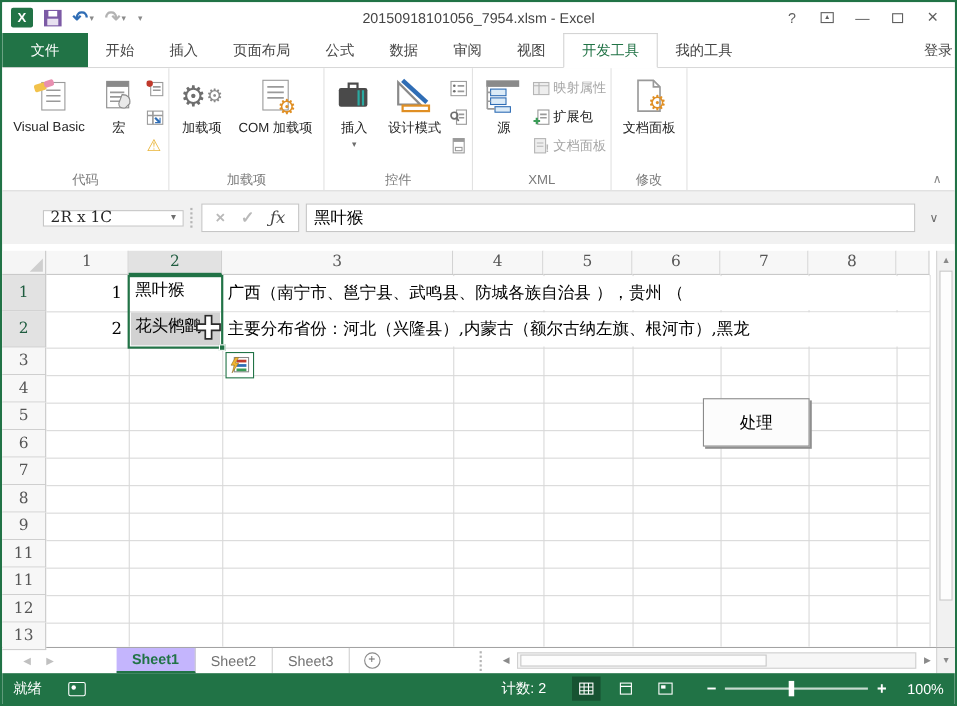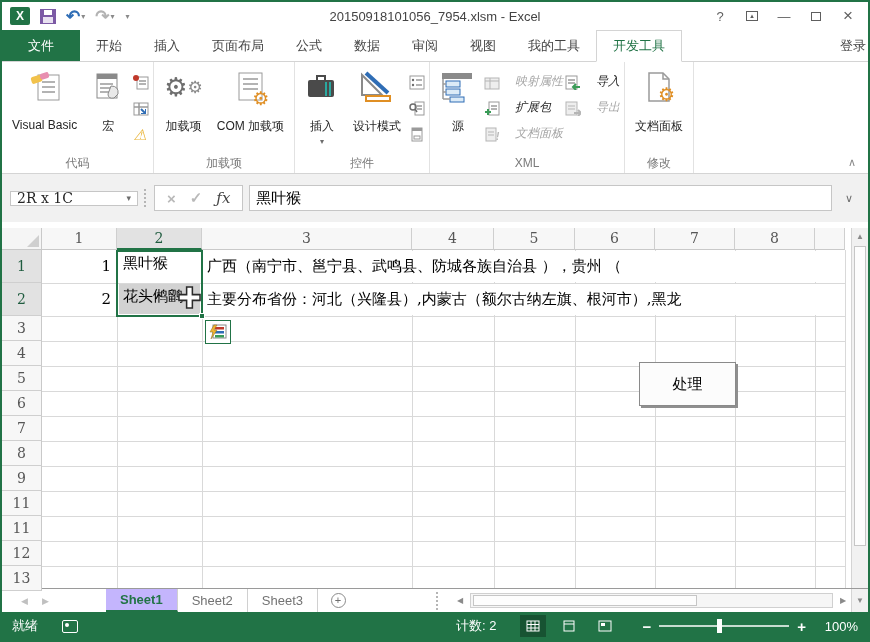--- a/index.html
+++ b/index.html
@@ -31,35 +31,35 @@
   .rtab.active { background:#fff; color:#217346; border:1px solid #d4d4d4; border-bottom:1px solid #fff; margin-bottom:-1px; }
   .signin { margin-left:auto; display:flex; align-items:center; padding-right:2px; color:#444; font-size:13px; }
 
   
   .ribbon { height:112px; background:#fff; border-bottom:1px solid #d4d4d4; display:flex; position:relative; }
   .rgroup { display:flex; flex-direction:column; border-right:1px solid #e2e2e2; padding:2px 4px 0 4px; }
   .rgroup-items { flex:1; display:flex; align-items:flex-start; gap:2px; }
   .rgroup-label { height:19px; text-align:center; color:#7a7a7a; font-size:12px; line-height:18px; }
   .bigbtn { display:flex; flex-direction:column; align-items:center; justify-content:flex-start; padding:4px 6px 0 6px; min-width:44px; height:84px; cursor:default; }
   .bigbtn .bicon { height:38px; display:flex; align-items:center; justify-content:center; }
-  .bigbtn .blabel { font-size:12px; color:#262626; margin-top:12px; white-space:nowrap; }
+  .bigbtn .blabel { font-size:12px; color:#262626; margin-top:2px; white-space:nowrap; }
   .bigbtn .bdrop { color:#6d6d6d; font-size:8px; margin-top:2px; }
   .smallcol { display:flex; flex-direction:column; justify-content:flex-start; padding-top:6px; gap:6px; }
-  .smallbtn { display:flex; align-items:flex-end; gap:15px; height:20px; cursor:default; font-size:12px; white-space:nowrap;font-style:italic; }
+  .smallbtn { display:flex; align-items:center; gap:3px; height:20px; cursor:default; font-size:12px; white-space:nowrap; }
   .smallbtn.disabled { color:#a6a6a6; }
   .gearbig { color:#6e6e6e; font-size:26px; line-height:1; }
   .gearbig small { font-size:17px; color:#8a8a8a; }
   .gear-orange { color:#e08f24; }
   .warn { color:#e9b53a; font-size:15px; line-height:1; }
   .collapse-ribbon { position:absolute; right:12px; bottom:4px; color:#8a8a8a; font-size:11px; cursor:default; }
   svg .ln { stroke:#9a9a9a; stroke-width:1.5; fill:none; }
 
   
   .formulabar { height:48px; background:#f1f1f1; display:flex; align-items:center; padding:8px 8px; gap:6px; }
-  .namebox { width:128px; height:15px; background:#fff; border:1px solid #c6c6c6; display:flex; align-items:center; padding:0 6px; font-family:"DejaVu Serif",serif; font-size:14px; }
+  .namebox { width:128px; height:15px; background:#fff; border:1px solid #c6c6c6; display:flex; align-items:center; padding:0 6px; font-family:"DejaVu Serif",serif; font-size:14px;margin-left:29px; }
   .namebox .nb-arrow { margin-left:auto; color:#6d6d6d; font-size:9px; }
   .vdots { width:4px; height:18px; border-left:2px dotted #b5b5b5; }
   .fxbox { height:26px; background:#fff; border:1px solid #c6c6c6; display:flex; align-items:center; gap:14px; padding:0 12px; }
   .fx-cancel,.fx-enter { color:#b9b9b9; font-size:15px; font-weight:bold; }
   .fx-fx { color:#444; font-size:15px; font-style:italic; font-family:"DejaVu Serif",serif; }
   .formula-input { flex:1; height:26px; background:#fff; border:1px solid #c6c6c6; padding:0 6px; font-size:15px; font-family:"DejaVu Serif",serif; color:#000; }
   .fb-expand { width:22px; height:26px; display:flex; align-items:center; justify-content:center; color:#6d6d6d; font-size:11px; }
 
   .gapstrip { height:6px; background:#fff; }
 
@@ -168,22 +168,22 @@
 
   <div class="tabrow">
     <div class="file-tab">文件</div>
     <div class="rtab">开始</div>
     <div class="rtab">插入</div>
     <div class="rtab">页面布局</div>
     <div class="rtab">公式</div>
     <div class="rtab">数据</div>
     <div class="rtab">审阅</div>
     <div class="rtab">视图</div>
+    <div class="rtab active">开发工具</div>
     <div class="rtab">我的工具</div>
-    <div class="rtab active">开发工具</div>
     <div class="signin">登录</div>
   </div>
 
   <div class="ribbon">
     <div class="rgroup">
       <div class="rgroup-items">
         <div class="bigbtn">
           <div class="bicon">
             <svg width="34" height="34" viewBox="0 0 34 34">
                 <rect x="10" y="5" width="21" height="25" fill="#fff" stroke="#9a9a9a"></rect>
@@ -352,40 +352,20 @@
             <span>扩展包</span>
           </div>
           <div class="smallbtn disabled">
             <svg width="16" height="15" viewBox="0 0 16 15">
                 <rect x="2" y="1" width="10" height="13" fill="#eee" stroke="#b5b5b5"></rect>
                 <line x1="4" y1="5" x2="10" y2="5" stroke="#b5b5b5"></line>
                 <line x1="4" y1="8" x2="10" y2="8" stroke="#b5b5b5"></line>
                 <text x="12" y="13" font-size="10" fill="#b5b5b5" font-weight="bold">!</text>
               </svg>
             <span>文档面板</span>
-          </div>
-        </div>
-        <div class="smallcol">
-          <div class="smallbtn">
-            <svg width="16" height="15" viewBox="0 0 16 15">
-                <rect x="1" y="1" width="11" height="13" fill="#fff" stroke="#9a9a9a"></rect>
-                <line class="ln" x1="3" y1="5" x2="10" y2="5"></line>
-                <line class="ln" x1="3" y1="8" x2="10" y2="8"></line>
-                <path d="M15 12 L9 12 M11 9 L8 12 L11 15" stroke="#3a9b57" stroke-width="2" fill="none"></path>
-              </svg>
-            <span>导入</span>
-          </div>
-          <div class="smallbtn disabled">
-            <svg width="16" height="15" viewBox="0 0 16 15">
-                <rect x="1" y="1" width="11" height="13" fill="#eee" stroke="#b5b5b5"></rect>
-                <line x1="3" y1="5" x2="10" y2="5" stroke="#b5b5b5"></line>
-                <line x1="3" y1="8" x2="10" y2="8" stroke="#b5b5b5"></line>
-                <path d="M9 12 L15 12 M13 9 L16 12 L13 15" stroke="#b5b5b5" stroke-width="2" fill="none"></path>
-              </svg>
-            <span>导出</span>
           </div>
         </div>
       </div>
       <div class="rgroup-label">XML</div>
     </div>
 
     <div class="rgroup">
       <div class="rgroup-items">
         <div class="bigbtn">
           <div class="bicon" style="position:relative">

